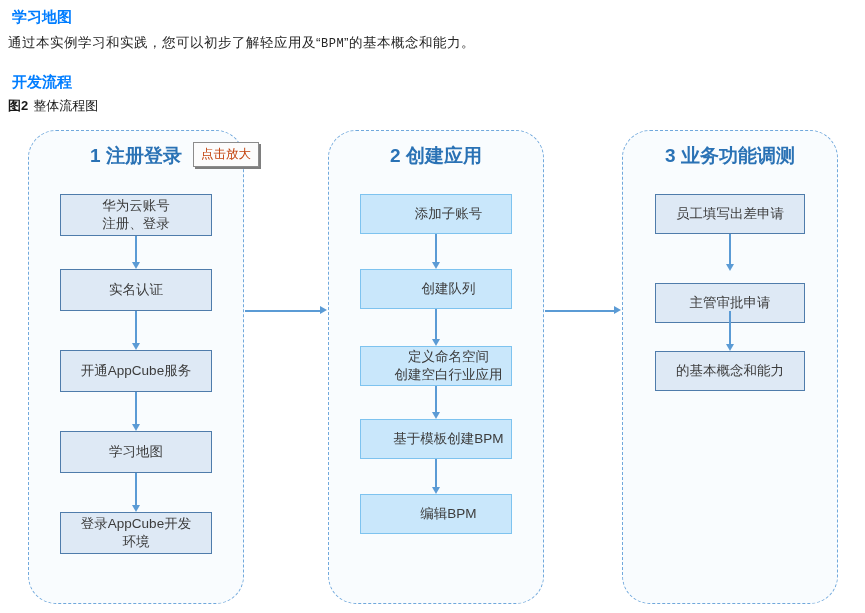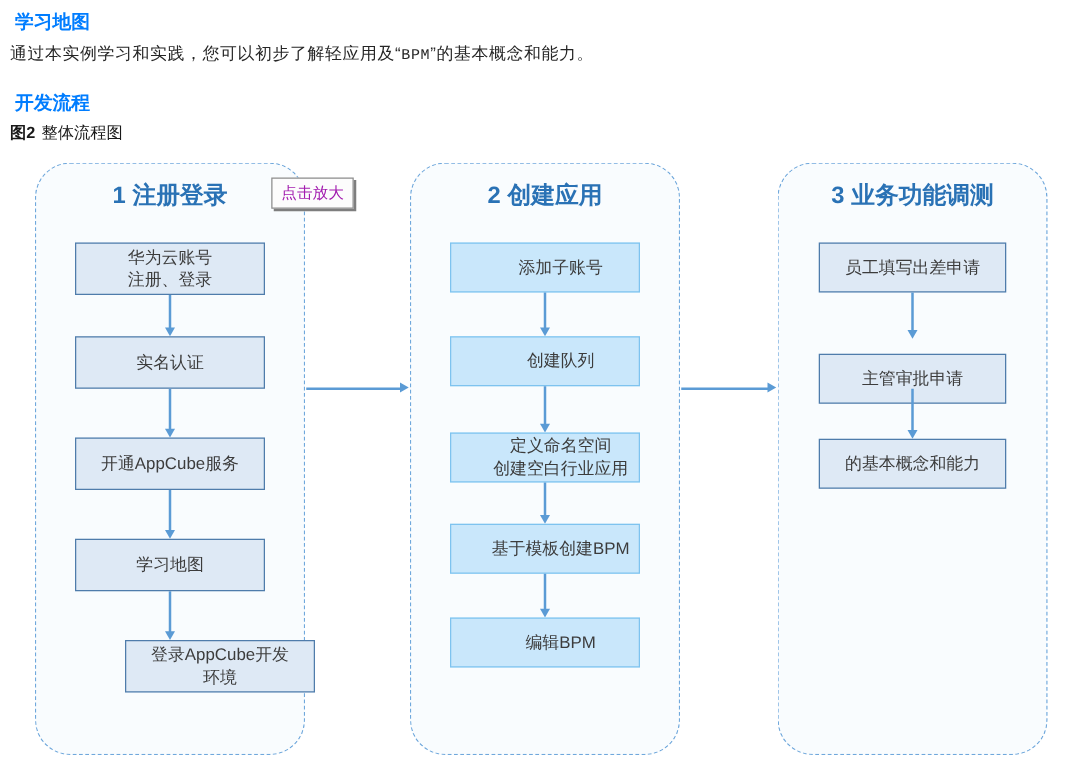--- a/index.html
+++ b/index.html
@@ -70,21 +70,21 @@
     border-top:4.5px solid transparent;border-bottom:4.5px solid transparent;
     border-left:7px solid #5B9BD5;
   }
   #harrow-1{left:245px;width:82px;}
   #harrow-2{left:545px;width:76px;}
 
   .zoom-tooltip{
     position:absolute;left:193px;top:142px;z-index:5;
     background:#FCFCFC;border:1px solid #8C8C8C;
     box-shadow:2px 2px 0 #7E7E7E;
-    padding:3px 7px;font-size:12.5px;color:#a21caf;white-space:nowrap;margin-left:24px;
+    padding:3px 7px;font-size:12.5px;color:#c2410c;white-space:nowrap;
   }
 </style>
 </head>
 <body>
 
 <h4 class="sec-heading" id="heading-learning">学习地图</h4>
 
 <p class="intro"><span>通过本实例学习和实践，您可以初步了解轻应用及“</span><span class="code-term">BPM</span><span>”的基本概念和能力。</span></p>
 
 <h4 class="sec-heading" id="heading-devflow">开发流程</h4>
@@ -109,21 +109,21 @@
     <div class="node light" style="top:219px;height:42px;">开通AppCube服务</div>
     <div class="varrow" style="top:261px;height:39px;">
         <i class="vline"></i>
         <i class="vhead"></i>
       </div>
     <div class="node light" style="top:300px;height:42px;">学习地图</div>
     <div class="varrow" style="top:342px;height:39px;">
         <i class="vline"></i>
         <i class="vhead"></i>
       </div>
-    <div class="node light" style="top:381px;height:42px;margin-left:40px;">登录AppCube开发
+    <div class="node light" style="top:381px;height:42px;">登录AppCube开发
 环境</div>
   </div>
 
   <div class="panel" id="panel-2">
     <div class="panel-title">2 创建应用</div>
     <div class="node bright" style="top:63px;height:40px;">添加子账号</div>
     <div class="varrow" style="top:103px;height:35px;">
         <i class="vline"></i>
         <i class="vhead"></i>
       </div>

